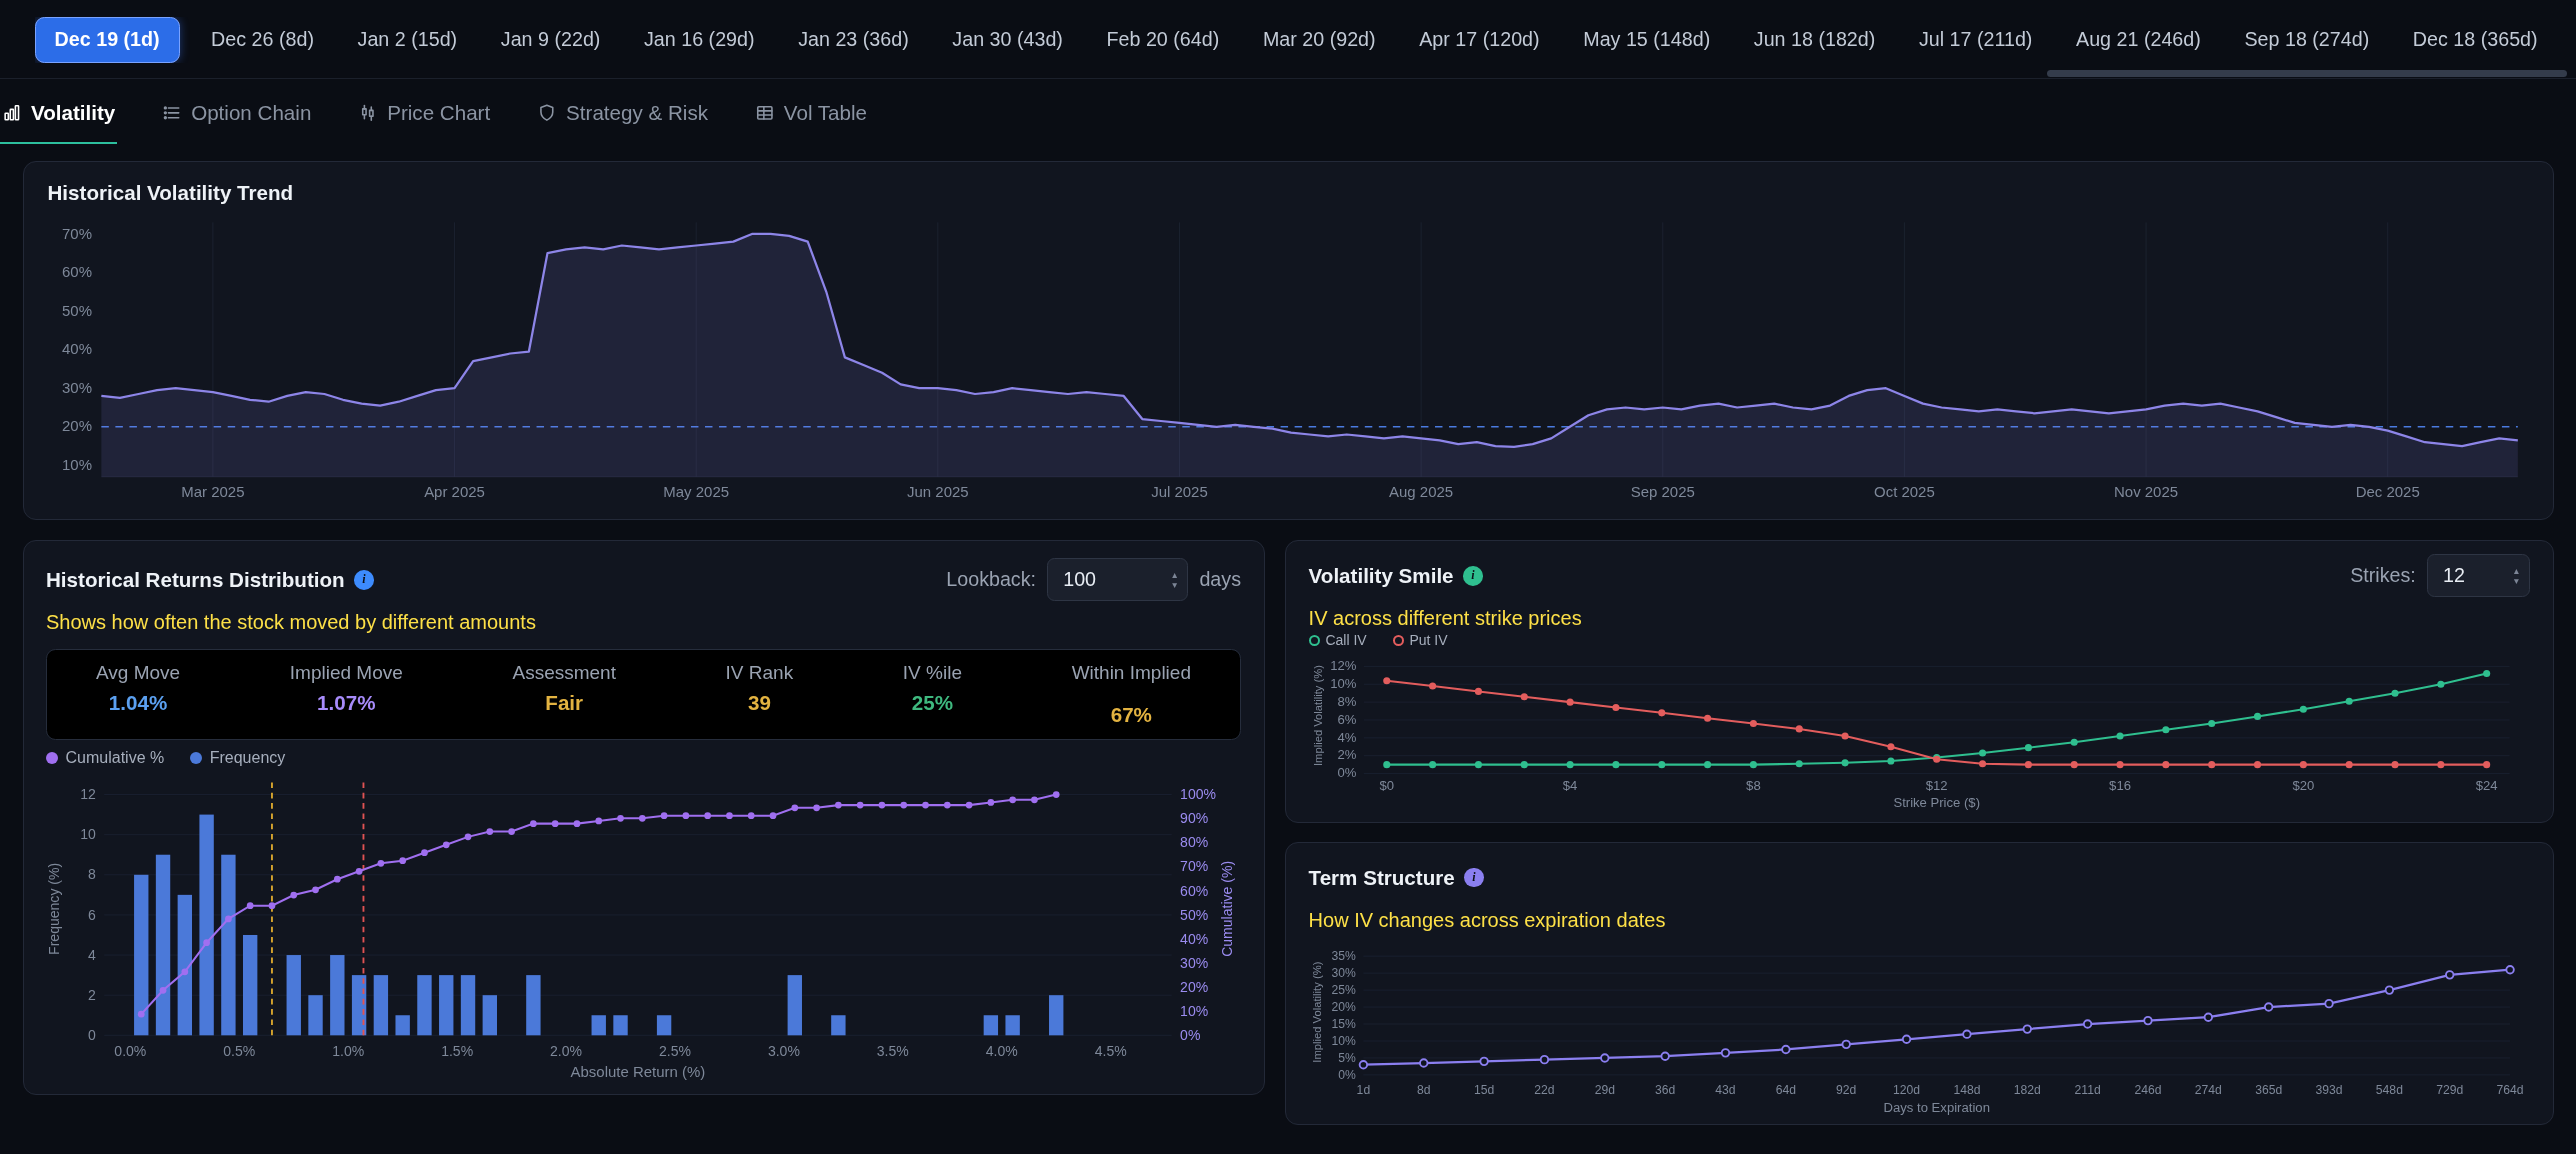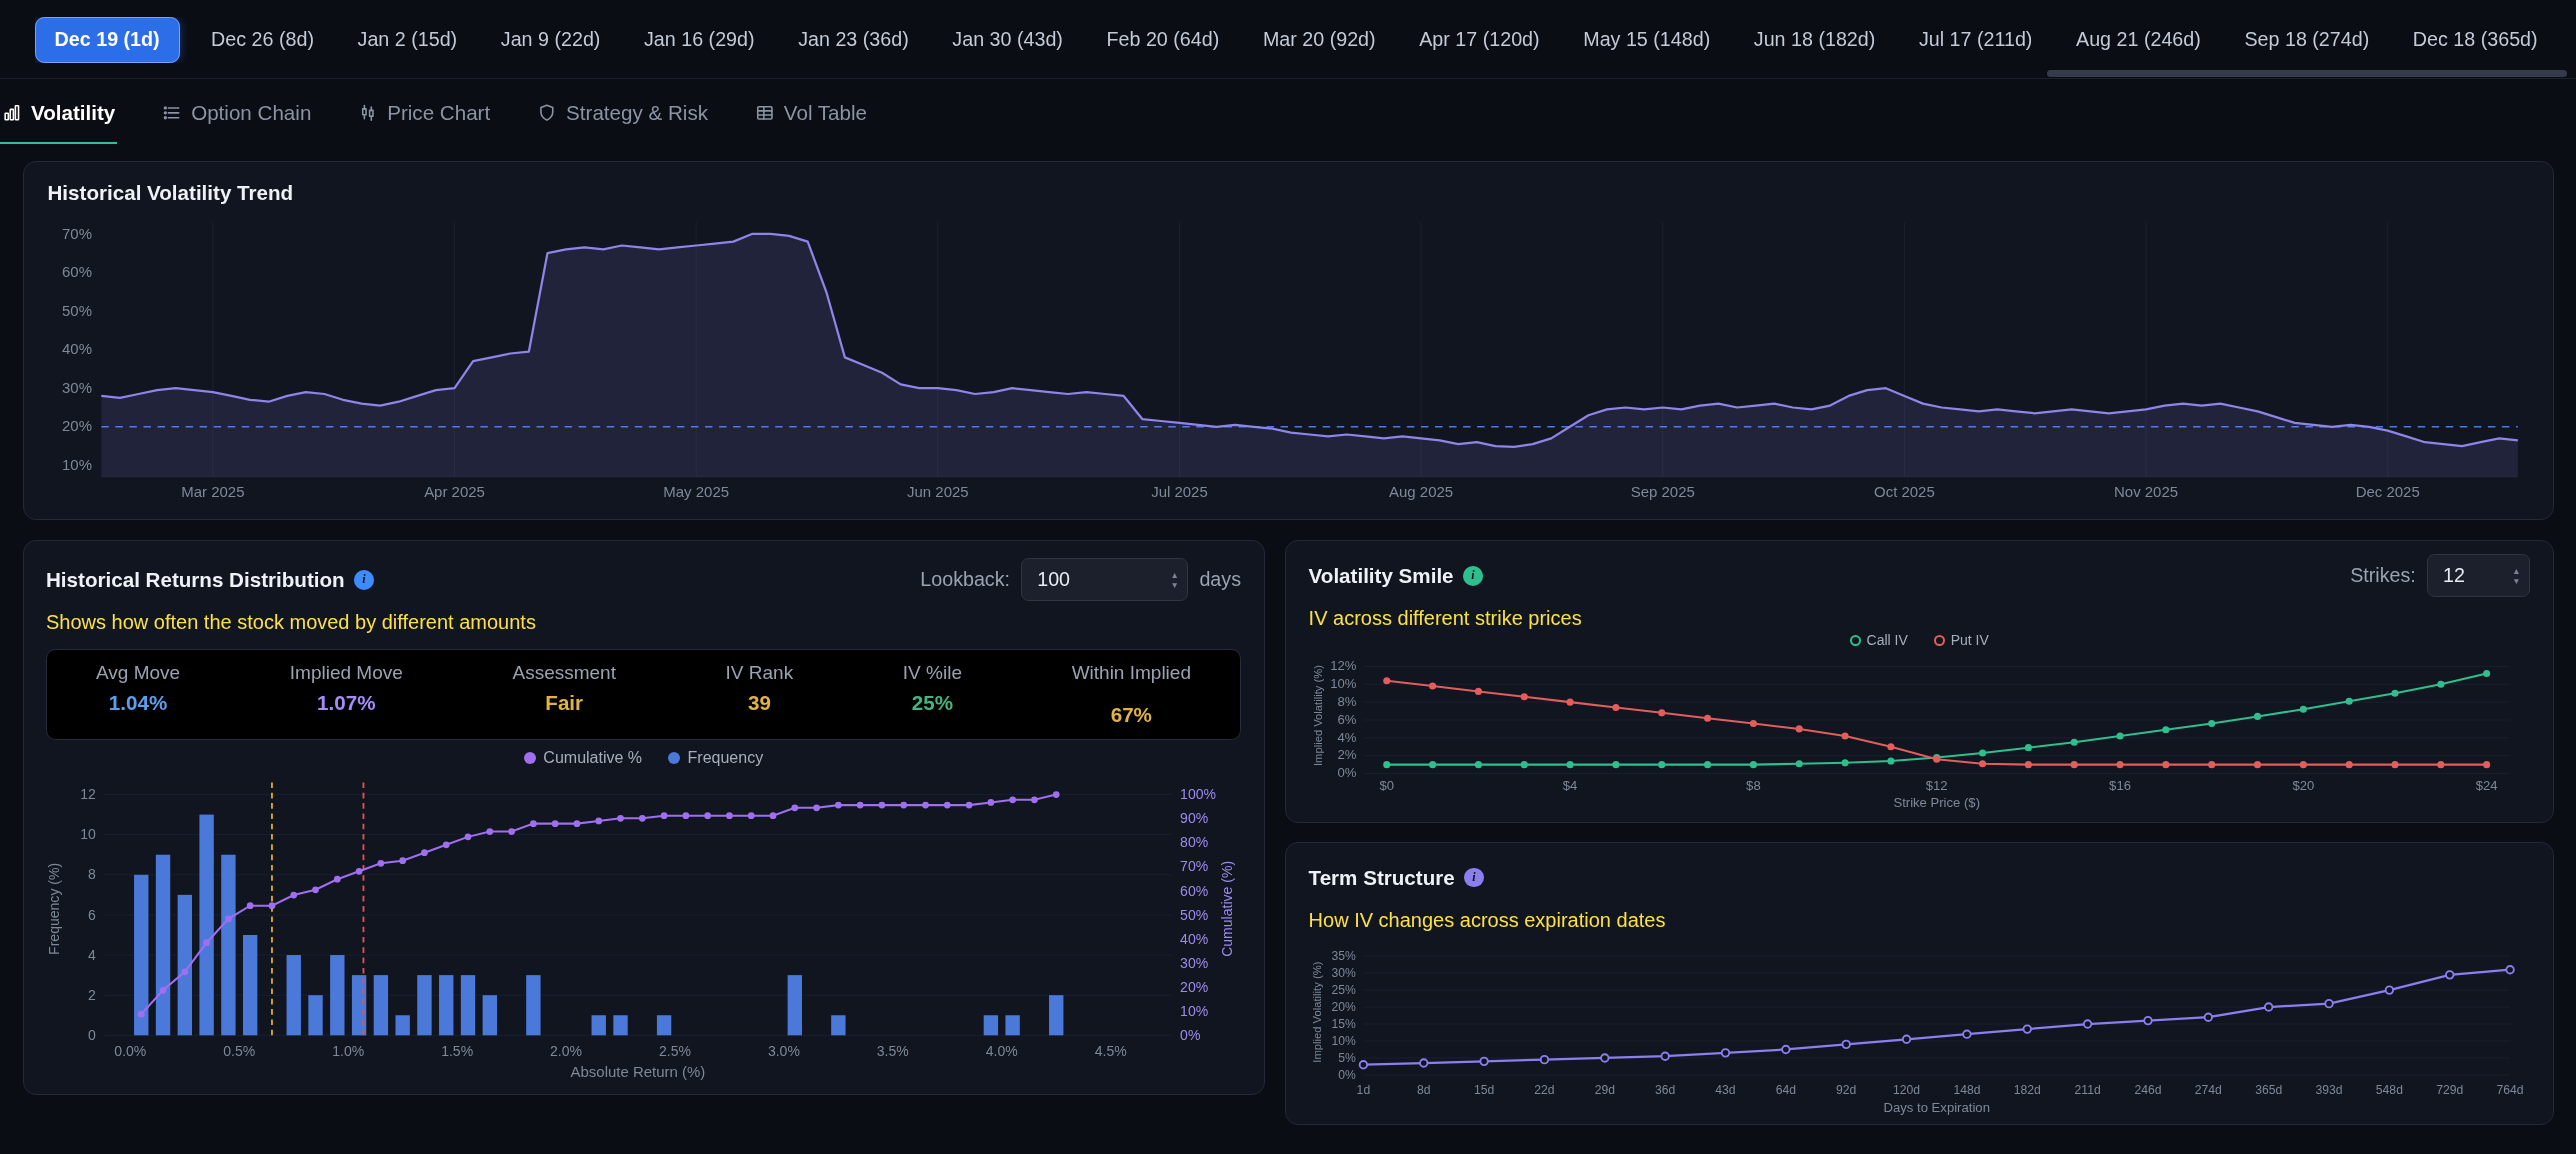--- a/index.html
+++ b/index.html
@@ -38,31 +38,31 @@
   .returns-panel{width:1242px;height:555px;padding:17px 22.5px 11.2px;overflow:hidden}
   .right-col{flex:1;display:flex;flex-direction:column;gap:19px}
   .smile-panel,.term-panel{flex:1;padding:13px 22.5px 5.6px;overflow:hidden}
   .panel-head{display:flex;align-items:center;justify-content:space-between;min-height:43px}
   .head-left{display:flex;align-items:center;gap:9.4px}
   .info-dot{width:19.7px;height:19.7px;border-radius:50%;display:inline-flex;align-items:center;justify-content:center;
     font-size:12px;font-weight:700;color:#0c1018;background:#3d8bfd;cursor:pointer;font-family:"Liberation Serif",serif;font-style:italic}
   .subtitle{color:#fde047;font-size:20px;margin-top:10px}
   .ctl{display:flex;align-items:center;gap:11.2px;color:#9aa3b2;font-size:19.7px}
   .input-wrap{position:relative;display:inline-flex;align-items:center}
-  .num-input{width:167px;height:43px;background:#1b202c;border:0.9px solid #2e3544;border-radius:7.5px;
+  .num-input{width:141px;height:43px;background:#1b202c;border:0.9px solid #2e3544;border-radius:7.5px;
     color:#e8edf4;font-size:19.7px;padding:0 37px 0 15px;font-family:inherit}
   .num-input.small{width:103px;padding-right:32px}
   .spinner{position:absolute;right:9.4px;top:50%;transform:translateY(-50%);display:flex;flex-direction:column;
     line-height:1;color:#7c8596;font-size:8.4px;gap:1.9px;cursor:pointer}
   .stats-bar{margin-top:15px;background:#000000;border:0.9px solid #262d3c;border-radius:9.4px;
     display:flex;justify-content:space-between;padding:12px 49px}
   .stat{display:flex;flex-direction:column;align-items:center;gap:6.6px}
   .stat .lb{color:#9aa3b2;font-size:19px}
   .stat .vl{font-size:20.6px;font-weight:700}
-  .legend{display:flex;justify-content:center;gap:26px;margin-top:9.4px}
+  .legend{display:flex;gap:26px;margin-top:9.4px}
   .legend .item{display:flex;align-items:center;gap:7.5px;color:#a6aebc;font-size:16px}
   .legend.sm{margin-top:1.9px}
   .legend.sm .item{font-size:14px;gap:5.6px}
   .dot{width:12px;height:12px;border-radius:50%}
   .ring{width:11.2px;height:11.2px;border-radius:50%;border:2.8px solid}
 </style>
 </head>
 <body>
 
 <div class="app">

